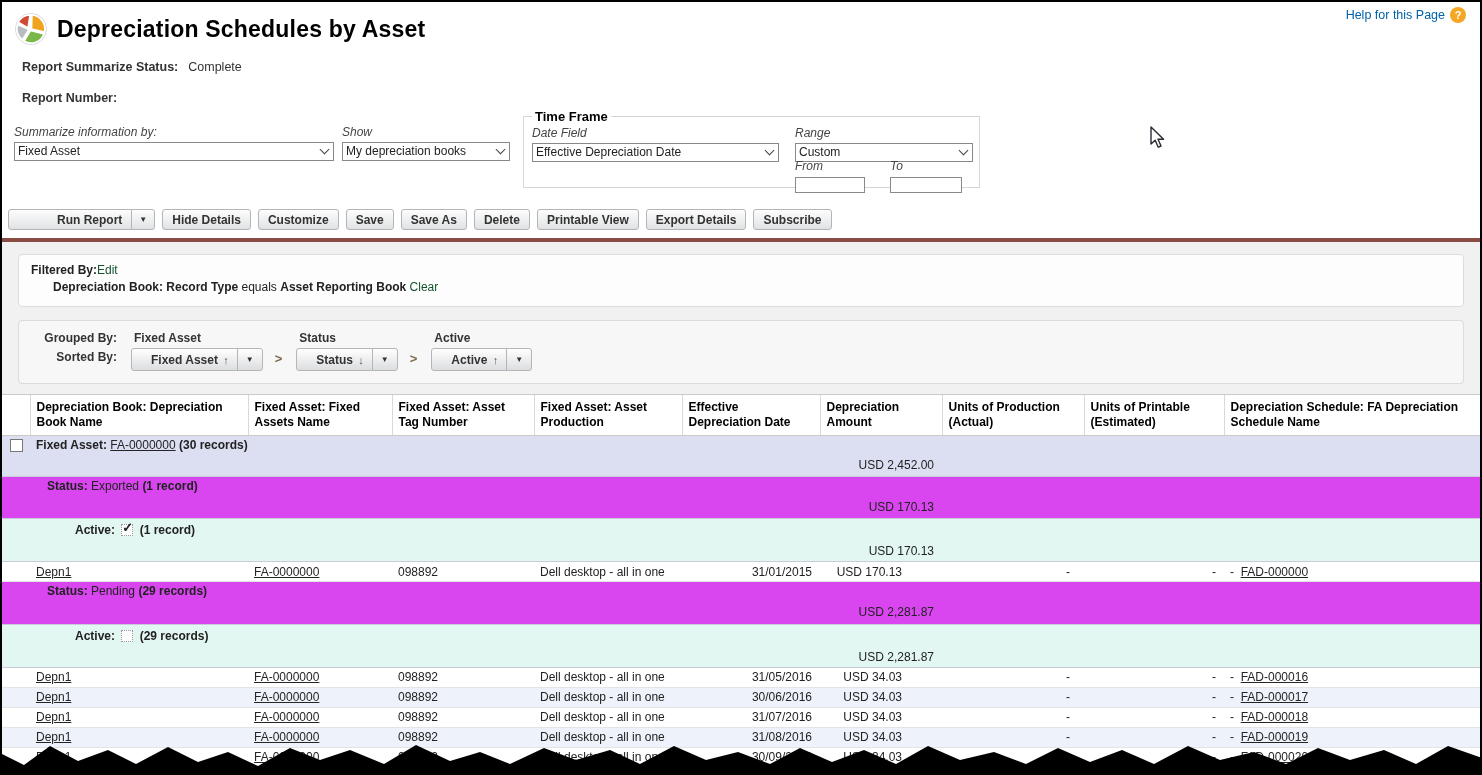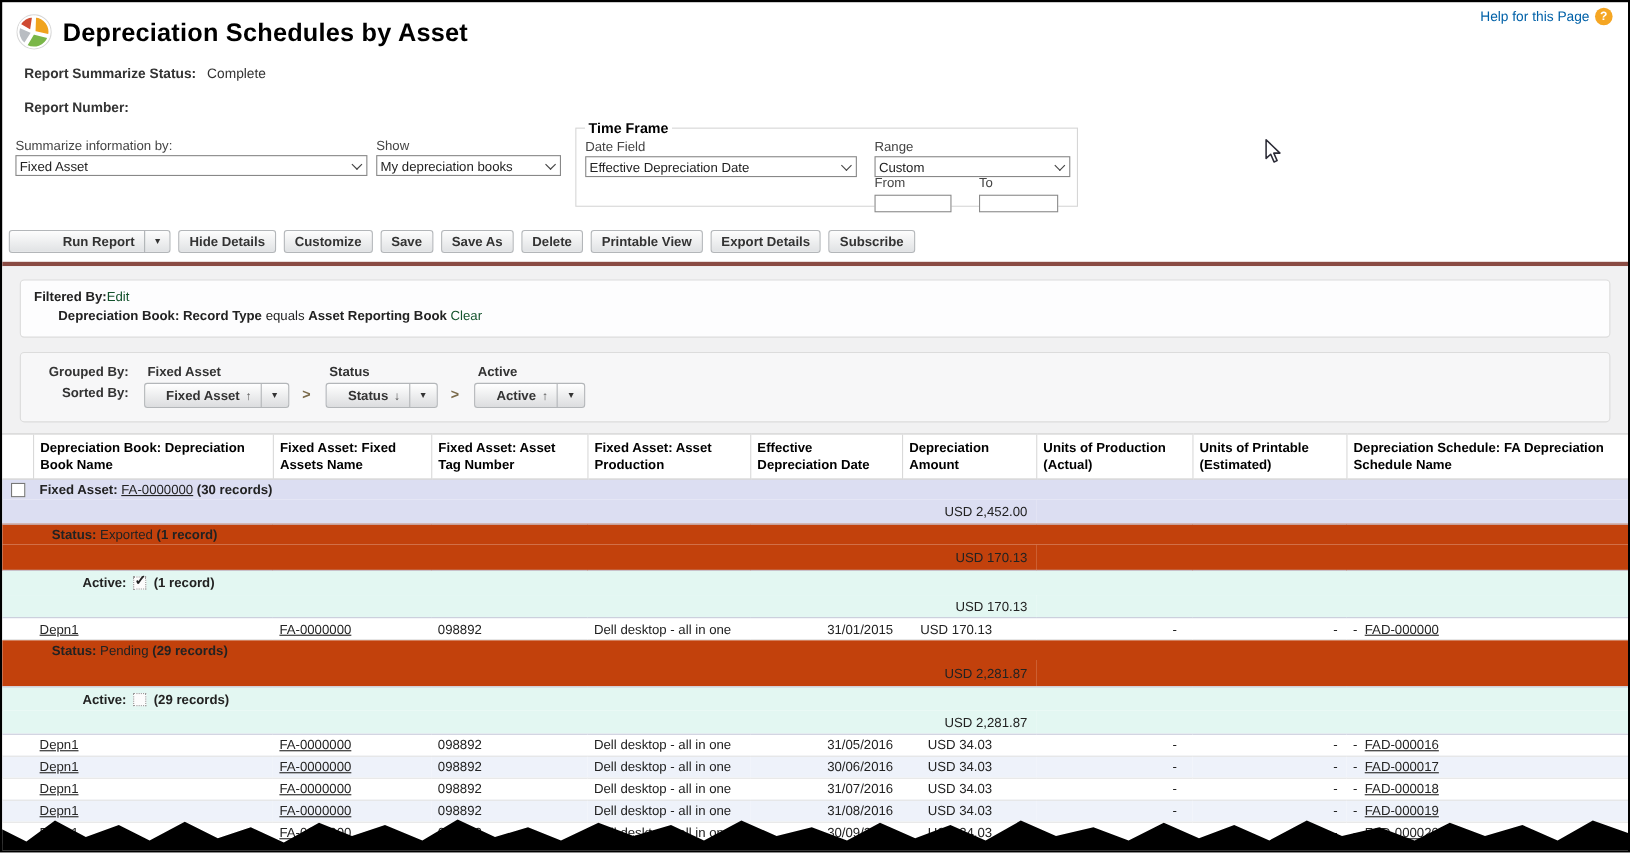--- a/index.html
+++ b/index.html
@@ -20,21 +20,21 @@
   .help-link { color: #0161a8; font-size: 12.5px; text-decoration: none; cursor: pointer; }
   .help-icon { width: 16px; height: 16px; border-radius: 50%; background: #f5a623; color: #fff;
     font-size: 11px; font-weight: bold; display: inline-flex; align-items: center; justify-content: center; }
 
   .status-line { padding: 14px 0 0 8px; font-size: 12.5px; color: #333; }
   .status-line b { margin-right: 10px; }
   .options-line { padding: 17px 0 0 8px; font-size: 12.5px; color: #333; font-weight: bold; }
 
   
   .opts { position: relative; height: 92px; margin-top: 4px; }
-  .fld-label { font-size: 12px; color: #444; margin-bottom: 2px; }
+  .fld-label { font-size: 12px; color: #444; margin-bottom: 2px; font-style: italic; }
   .sel-wrap { position: relative; display: inline-block; }
   .sel-wrap select {
     appearance: none; -webkit-appearance: none;
     border: 1px solid #888; background: #fff; height: 19px;
     font-family: "Liberation Sans", sans-serif; font-size: 12px; color: #222;
     padding: 0 20px 0 3px; width: 100%;
   }
   .chev { position: absolute; right: 6px; top: 5px; width: 7px; height: 7px; pointer-events: none;
     border-right: 1.6px solid #444; border-bottom: 1.6px solid #444; transform: rotate(45deg); }
   .opt-summarize { position: absolute; left: 6px; top: 16px; width: 320px; }
@@ -88,21 +88,21 @@
 
   
   table.report { border-collapse: collapse; table-layout: fixed; width: 1478px; margin-top: 0;
     font-size: 12px; color: #222; }
   table.report th { background: #fff; font-weight: bold; color: #000; text-align: left;
     vertical-align: top; padding: 5px 6px; border-bottom: 1px solid #c9c9c9;
     border-left: 1px solid #d9d9d9; border-top: 1px solid #c9c9c9; line-height: 1.25; }
   table.report th:first-child { border-left: none; }
   table.report td { padding: 2px 6px; vertical-align: middle; }
   tr.r-asset td { background: #dcdef2; }
-  tr.r-status td { background: #c2410c; }
+  tr.r-status td { background: #d946ef; }
   tr.r-active td { background: #e3f7f2; }
   tr.r-asset.lbl td { border-top: 1px solid #b7bbd8; }
   tr.sumrow td { border-bottom: 1px solid #c9cbdb; }
   tr.detail td { border-bottom: 1px solid #e4e4e4; background: #fff; height: 20px; }
   tr.detail.odd td { background: #eef2fa; }
   .grp-lbl { font-size: 12px; }
   .grp-lbl b { color: #222; }
   .dark-link { color: #252525; text-decoration: underline; cursor: pointer; }
   .ta-r { text-align: right; }
   .pr-date { padding-right: 8px !important; }

